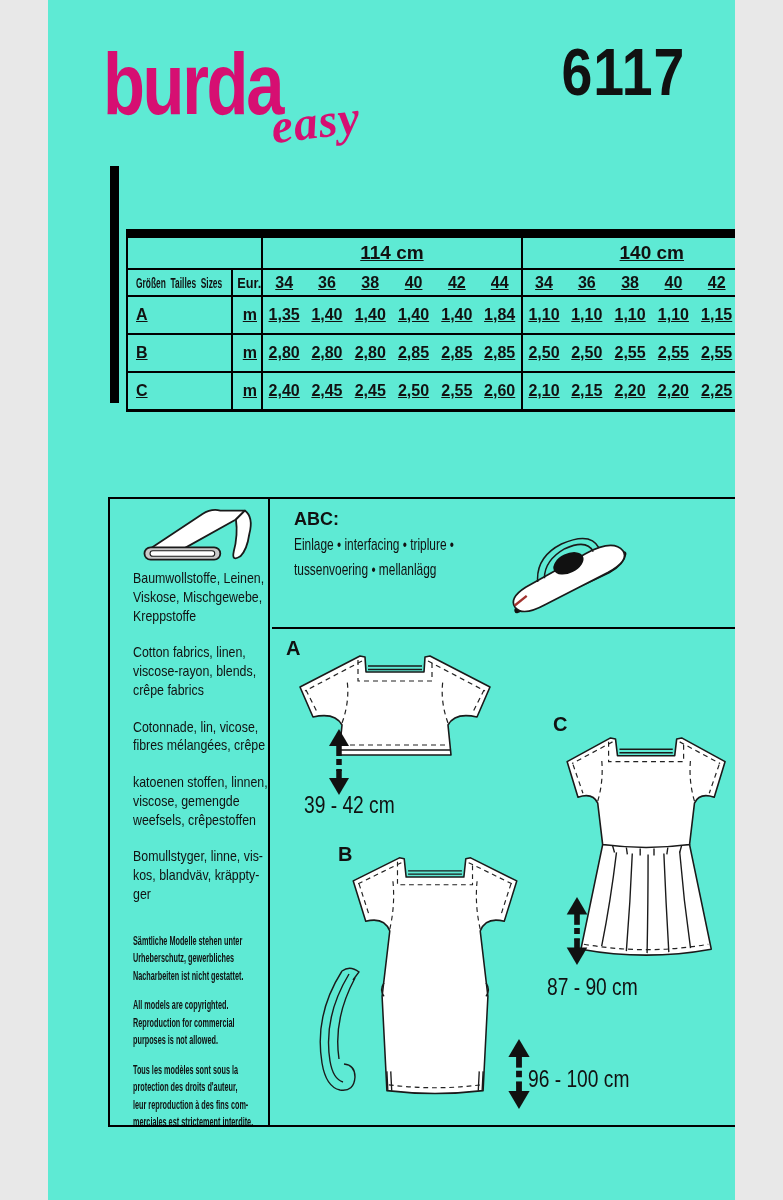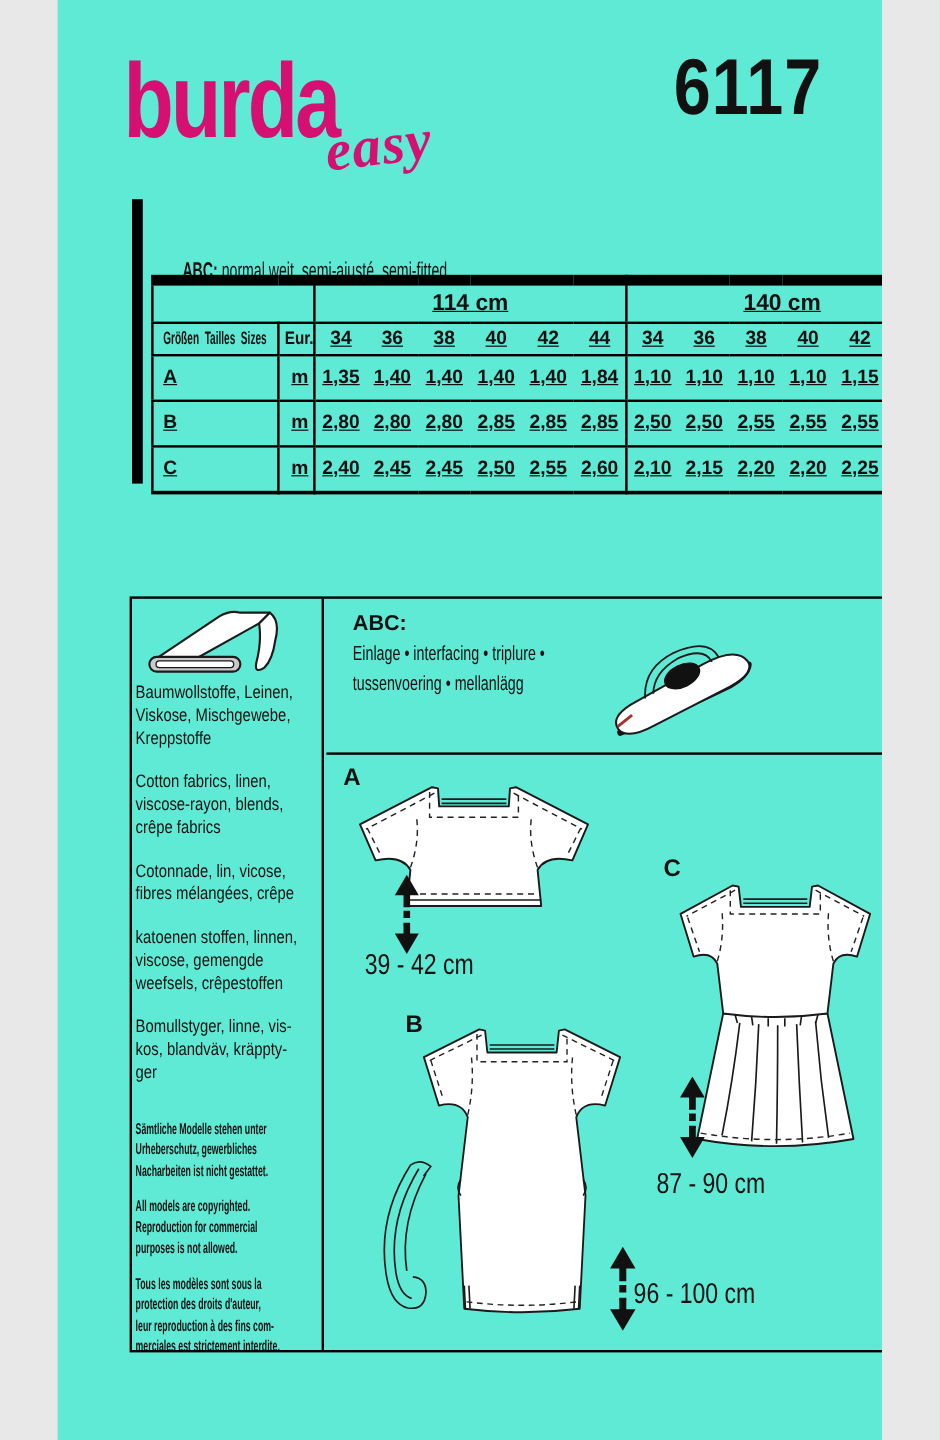--- a/index.html
+++ b/index.html
@@ -43,21 +43,21 @@
   .size-table tr.h2 td{height:25px;font-size:16px;border-bottom:2px solid #000;}
   .size-table tr.data td{height:36px;font-size:16px;border-bottom:2px solid #000;}
   .size-table tr.data:last-child td{border-bottom:none;}
   .size-table td.sec{border-left:2px solid #000;}
   .size-table td.lbl{text-align:left;padding-left:8px;font-size:17px;}
   .size-table td.unit{text-align:right;padding-right:4px;}
   .cond-hdr{display:inline-block;font-size:15px;white-space:pre;transform:scaleX(.56);transform-origin:0 50%;}
   .cond-eur{display:inline-block;font-size:15px;transform:scaleX(.85);transform-origin:100% 50%;}
   
   .info-box{position:absolute;left:60px;top:497px;width:658px;height:630px;border:2.5px solid #000;box-sizing:border-box;}
-  .box-left{position:absolute;left:0;top:0;bottom:0;width:160px;border-right:2px solid #000;padding:6px 3px;box-sizing:border-box;overflow:hidden;}
+  .box-left{position:absolute;left:0;top:0;bottom:0;width:160px;border-right:2px solid #000;padding:6px 23px;box-sizing:border-box;overflow:hidden;}
   .fab-block{white-space:pre-line;font-size:15px;line-height:1.25;width:178px;transform:scaleX(.825);transform-origin:0 0;margin-bottom:18px;}
   .fab-block.first{margin-top:6px;}
   .copy-block{white-space:pre-line;font-size:13px;font-weight:bold;line-height:1.35;width:260px;transform:scaleX(.56);transform-origin:0 0;margin-bottom:12px;}
   .copy-gap{height:10px;}
   .box-abc{position:absolute;left:162px;right:0;top:0;height:128px;border-bottom:2px solid #000;}
   .abc-label{position:absolute;left:22px;top:10px;font-size:18px;font-weight:bold;}
   .abc-lines{position:absolute;left:22px;top:34px;width:300px;font-size:17px;line-height:1.45;white-space:pre-line;transform:scaleX(.7);transform-origin:0 0;}
   .iron{position:absolute;left:228px;top:32px;}
   .box-draw{position:absolute;left:162px;right:0;top:130px;bottom:0;}
   .view-label{position:absolute;font-size:20px;font-weight:bold;}
@@ -77,23 +77,20 @@
 
 <div class="page">
 
   <div class="brand">
     <span class="brand-main">burda</span>
     <span class="brand-sub">easy</span>
   </div>
   <div class="pattern-number">6117</div>
 
   <div class="title-bar"></div>
-  <div class="sub-title">
-    <span class="wrap"><span class="lbl">ABC:</span><span> normal weit, semi-ajusté, semi-fitted</span></span>
-  </div>
 
   <table class="size-table">
     <colgroup>
       <col style="width:105px">
         <col style="width:30px">
       <col span="12" style="width:43.3px">
     </colgroup>
     <tbody>
         <tr class="h1">
       <td colspan="2"></td>

